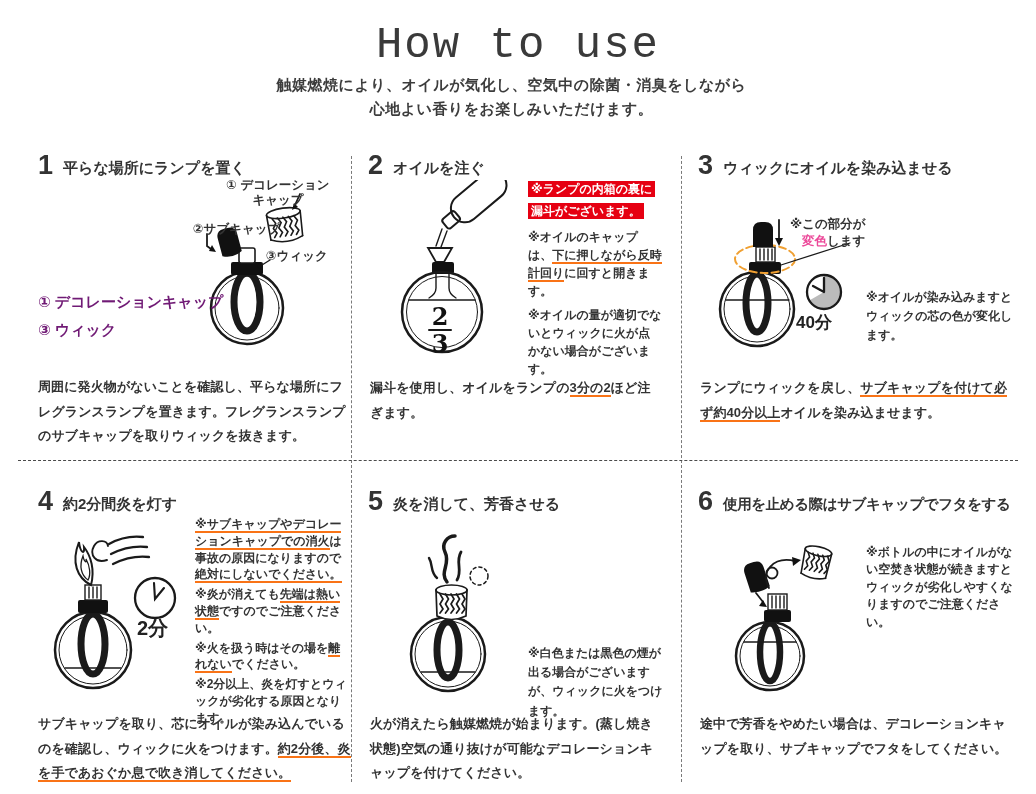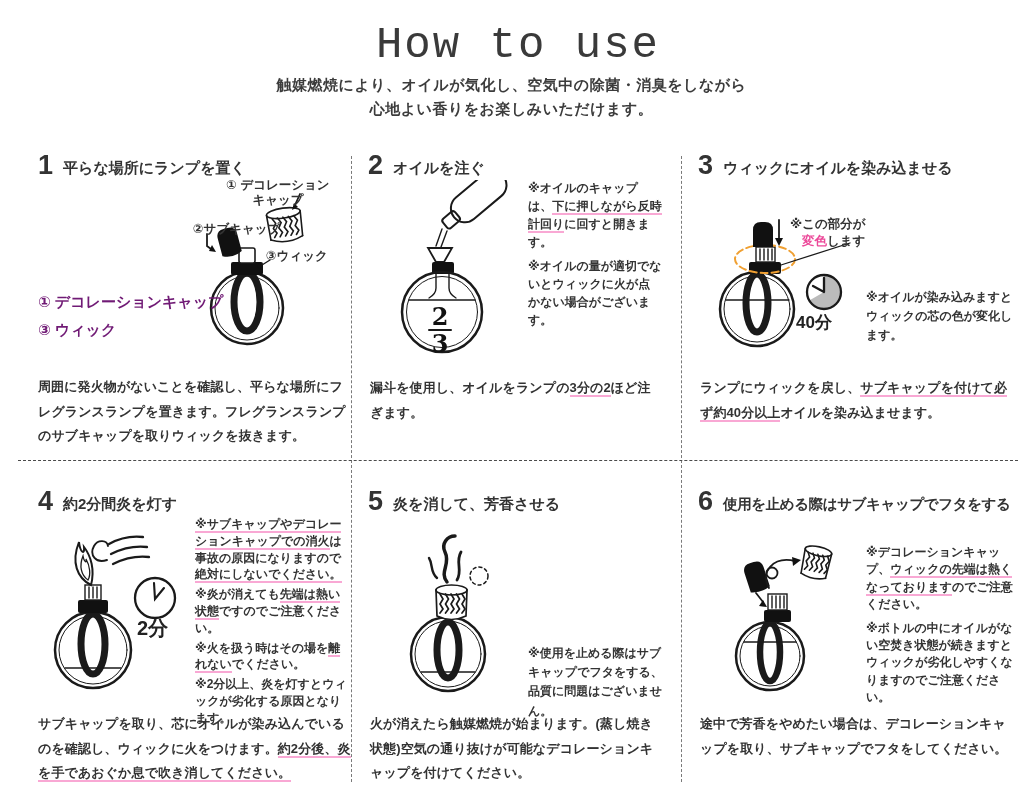--- a/index.html
+++ b/index.html
@@ -18,21 +18,21 @@
   .step-head{position:absolute;left:0;top:0;display:flex;align-items:flex-start;white-space:nowrap;}
   .step-num{font-size:27px;font-weight:600;line-height:1;color:#333;}
   .step-title{font-size:15px;font-weight:700;margin-left:10px;padding-top:7px;color:#333;letter-spacing:0px;}
   .step-title.tight{font-size:14.5px;letter-spacing:-0.4px;}
   .body-text{font-size:13px;font-weight:600;line-height:1.9;color:#333;letter-spacing:0.1px;}
   .note{font-size:12px;font-weight:600;line-height:1.6;color:#333;}
   .note + .note{margin-top:6px;}
   .notes-tight .note{line-height:1.4;}
   .notes-tight .note + .note{margin-top:3px;}
   .notes-6 .note{line-height:1.45;}
-  .seg-u{border-bottom:2px solid #f9a8d4;padding-bottom:0px;}
+  .seg-u{border-bottom:2px solid #f97316;padding-bottom:0px;}
   .seg-r{color:#ec4899;}
   .seg-box{background:#e60012;color:#fff;padding:1px 3px;line-height:1.8;
            -webkit-box-decoration-break:clone;box-decoration-break:clone;}
   .illu-label{position:absolute;font-size:12.5px;font-weight:700;color:#333;white-space:nowrap;}
   .parts-list{font-size:15px;font-weight:700;line-height:1.85;color:#701a75;}
   .clock-label{position:absolute;text-align:left;font-weight:700;color:#222;}
   svg{display:block;}
   svg *{vector-effect:none;}
 </style>
 </head>
@@ -111,20 +111,21 @@
         <path d="M53,94 L53,108 Q53,114 46,118 M66,94 L66,108 Q66,114 73,118" stroke-width="1.4"></path>
         <path d="M26,120 L92,120" stroke-width="1.4"></path>
         <g fill="#111" stroke="none" font-family="'DejaVu Serif','Liberation Serif',serif" font-weight="bold" font-size="24" text-anchor="middle">
           <text x="57" y="145">2</text>
           <text x="57" y="172">3</text>
         </g>
         <path d="M46,150 L68,150" stroke-width="2"></path>
       </g>
     </svg>
     <div class="abs" style="left:160px;top:27px;width:134px;">
+      <div class="note" style="line-height:1.5;"><span class="seg-box">※ランプの内箱の裏に漏斗がございます。</span></div>
       <div class="note" style="line-height:1.5;"><span>※オイルのキャップは、</span><span class="seg-u">下に押しながら反時計回り</span><span>に回すと開きます。</span></div>
       <div class="note" style="line-height:1.5;"><span>※オイルの量が適切でないとウィックに火が点かない場合がございます。</span></div>
     </div>
     <div class="abs body-text" style="left:2px;top:224px;width:292px;"><span>漏斗を使用し、オイルをランプの</span><span class="seg-u">3分の2</span><span>ほど注ぎます。</span></div>
   </div>
 
   <div class="cell" style="left:698px;top:152px;width:314px;height:300px;">
     <div class="step-head">
       <span class="step-num">3</span>
       <span class="step-title">ウィックにオイルを染み込ませる</span>
@@ -226,21 +227,21 @@
         </g>
         <g>
           <path d="M44,52 C36,42 48,34 42,22 C38,14 44,6 52,6" stroke-width="3.5"></path>
           <path d="M54,50 C60,40 52,32 58,22" stroke-width="2.8"></path>
           <path d="M34,48 C27,42 30,34 26,28" stroke-width="2.4"></path>
         </g>
         <circle cx="76" cy="46" r="9" stroke-width="1.5" stroke-dasharray="3 3"></circle>
       </g>
     </svg>
     <div class="abs" style="left:160px;top:156px;width:136px;">
-      <div class="note"><span>※使用を止める際はサブキャップでフタをする、品質に問題はございません。</span></div>
+      <div class="note"><span>※白色または黒色の煙が出る場合がございますが、ウィックに火をつけます。</span></div>
     </div>
     <div class="abs body-text" style="left:2px;top:224px;width:292px;"><span>火が消えたら触媒燃焼が始まります。(蒸し焼き状態)空気の通り抜けが可能なデコレーションキャップを付けてください。</span></div>
   </div>
 
   <div class="cell" style="left:698px;top:488px;width:314px;height:306px;">
     <div class="step-head">
       <span class="step-num">6</span>
       <span class="step-title tight">使用を止める際はサブキャップでフタをする</span>
     </div>
     <svg class="abs" style="left:25px;top:48px;" width="180" height="185" viewBox="0 0 180 185">
@@ -268,19 +269,18 @@
           <path d="M80.5,40 Q93,45 105.5,40"></path>
           <path d="M83,18 l2.5,4.5 l-2.5,4.5 l2.5,4.5 l-2.5,4"></path>
           <path d="M88,18 l2.5,4.5 l-2.5,4.5 l2.5,4.5 l-2.5,4"></path>
           <path d="M93,18 l2.5,4.5 l-2.5,4.5 l2.5,4.5 l-2.5,4"></path>
           <path d="M98,18 l2.5,4.5 l-2.5,4.5 l2.5,4.5 l-2.5,4"></path>
           <path d="M103,18 l2.5,4.5 l-2.5,4.5 l2.5,4.5 l-2.5,4"></path>
         </g>
       </g>
     </svg>
     <div class="abs notes-6" style="left:168px;top:56px;width:148px;">
-      <div class="note"><span>※デコレーションキャップ、</span><span class="seg-u">ウィックの先端は熱くなっております</span><span>のでご注意ください。</span></div>
       <div class="note"><span>※ボトルの中にオイルがない空焚き状態が続きますとウィックが劣化しやすくなりますのでご注意ください。</span></div>
     </div>
     <div class="abs body-text" style="left:2px;top:224px;width:312px;"><span>途中で芳香をやめたい場合は、デコレーションキャップを取り、サブキャップでフタをしてください。</span></div>
   </div>
 
 </div>
 
 </body></html>

